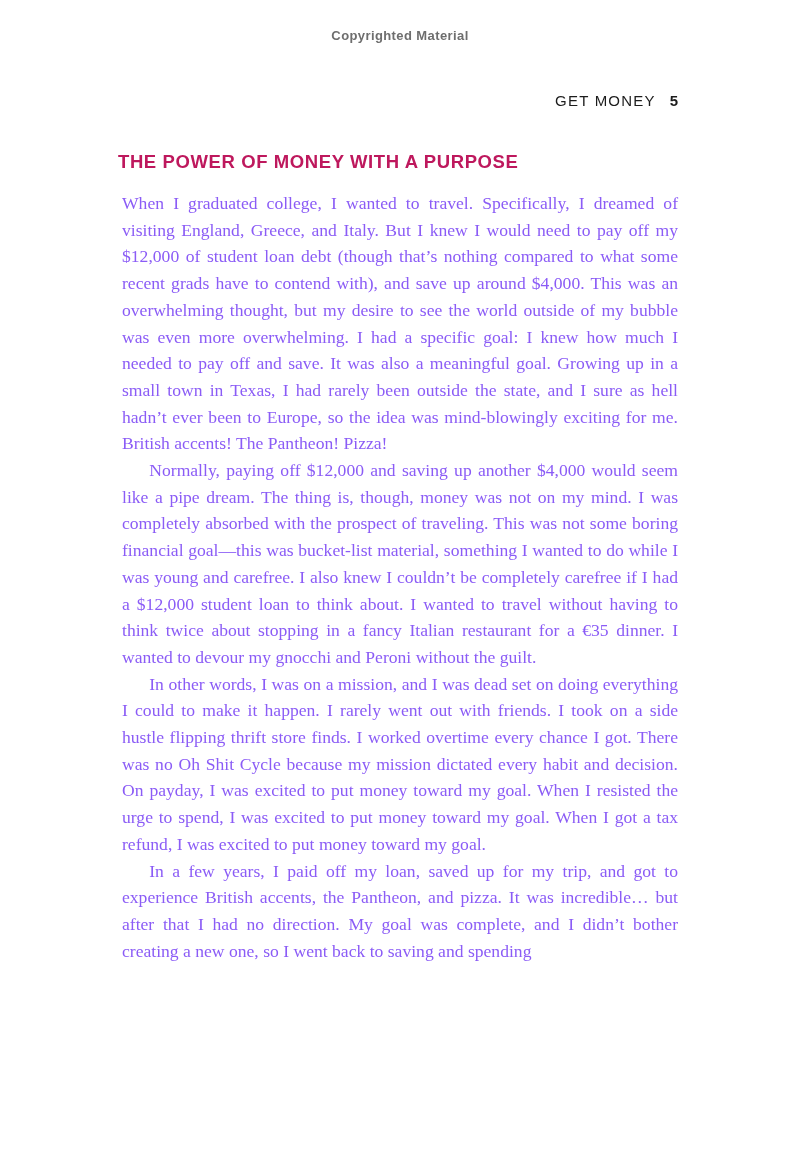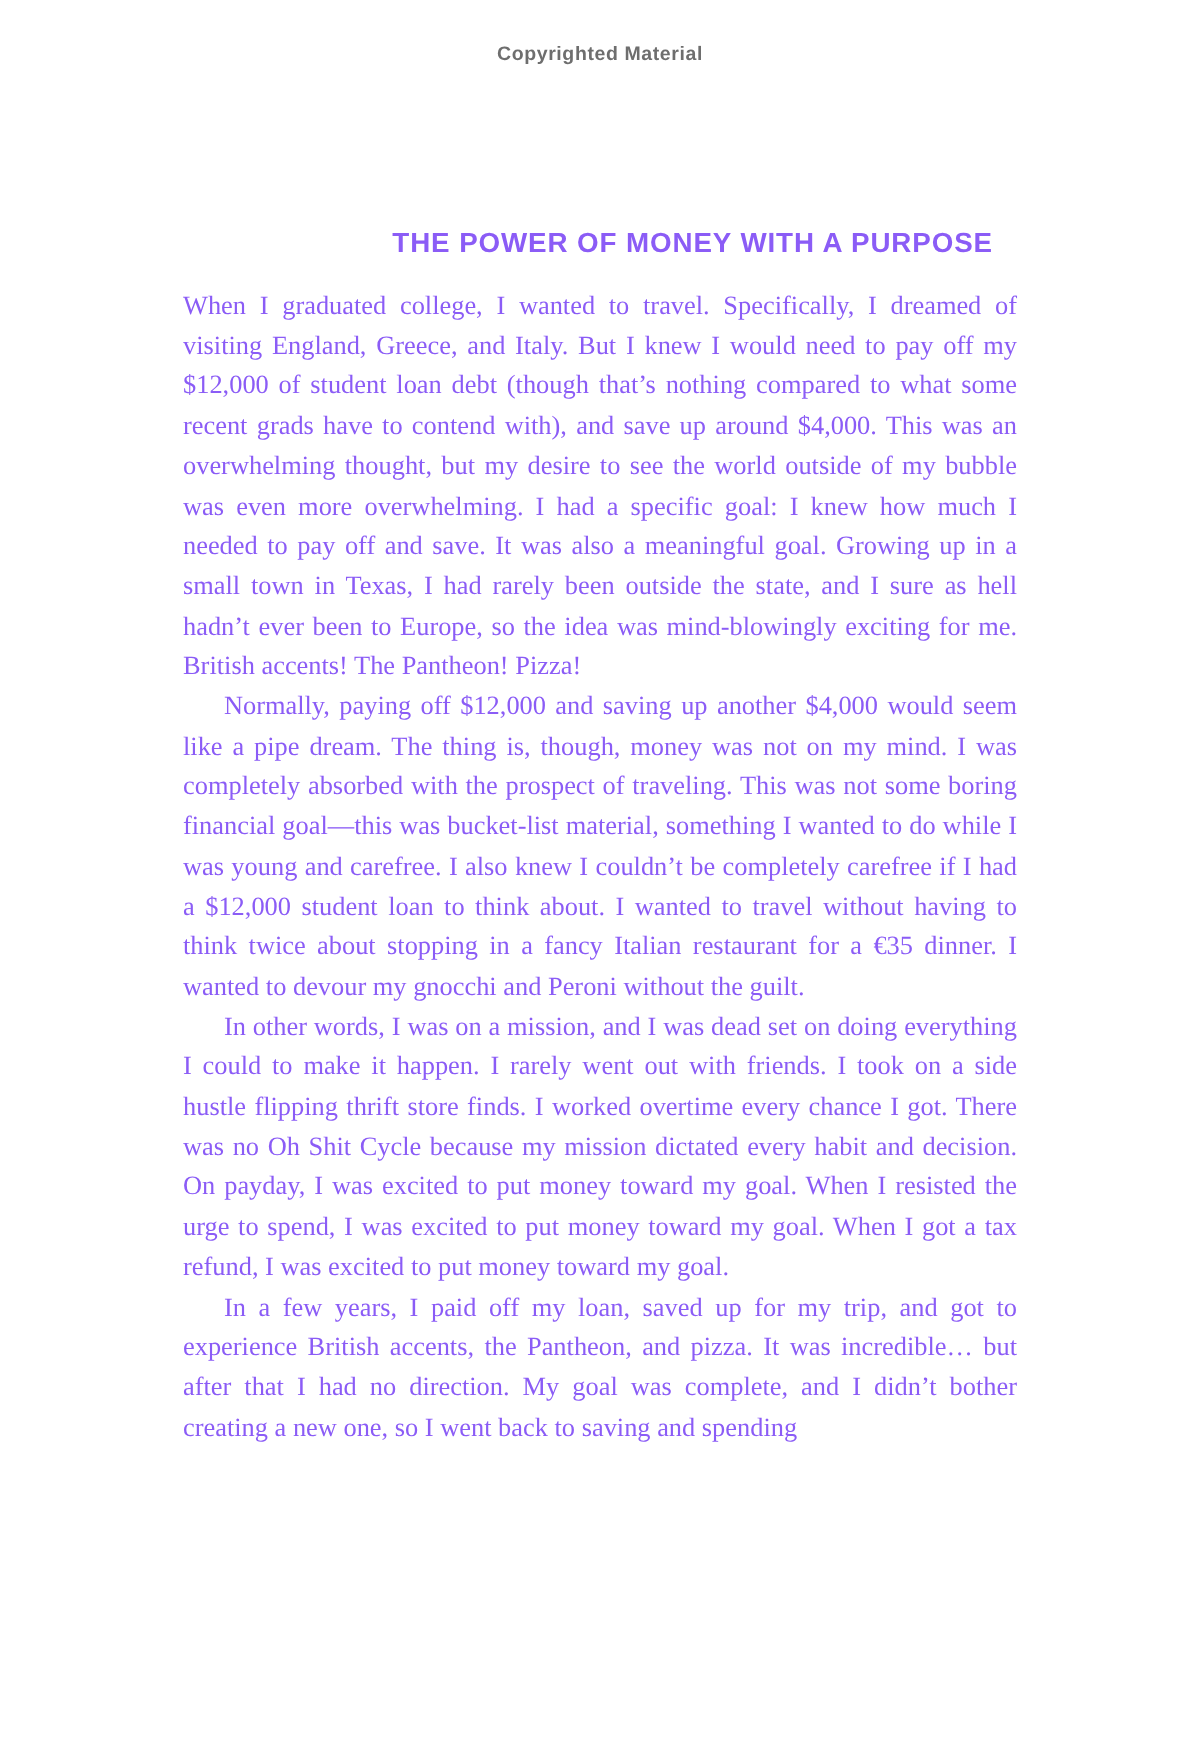--- a/index.html
+++ b/index.html
@@ -44,28 +44,28 @@
   }
   .running-header .page-number {
     font-weight: 700;
     margin-left: 14px;
     letter-spacing: 0;
   }
 
   .section-title {
     position: absolute;
     top: 151px;
-    left: 106px;
+    left: 118px;
     width: 556px;
-    text-align: right;
+    text-align: left;
     font-family: "Liberation Sans", sans-serif;
     font-size: 18.5px;
     font-weight: 800;
     letter-spacing: 0.6px;
-    color: #8b5cf6;
+    color: #be185d;
   }
 
   .body-text {
     position: absolute;
     top: 190px;
     left: 122px;
     width: 556px;
   }
   .body-text p {
     margin: 0;
@@ -79,20 +79,23 @@
     text-indent: 0;
   }
 </style>
 </head>
 <body>
 
 <div class="page">
 
   <div class="copyright-notice copyright-top">Copyrighted Material</div>
 
+  <div class="running-header">
+    <span>GET MONEY</span><span class="page-number">5</span>
+  </div>
 
   <div class="section-title">THE POWER OF MONEY WITH A PURPOSE</div>
 
   <div class="body-text">
     <p class="no-indent">When I graduated college, I wanted to travel. Specifically, I dreamed of visiting England, Greece, and Italy. But I knew I would need to pay off my $12,000 of student loan debt (though that’s nothing compared to what some recent grads have to contend with), and save up around $4,000. This was an overwhelming thought, but my desire to see the world outside of my bubble was even more overwhelming. I had a specific goal: I knew how much I needed to pay off and save. It was also a meaningful goal. Growing up in a small town in Texas, I had rarely been outside the state, and I sure as hell hadn’t ever been to Europe, so the idea was mind-blowingly exciting for me. British accents! The Pantheon! Pizza!</p>
     <p>Normally, paying off $12,000 and saving up another $4,000 would seem like a pipe dream. The thing is, though, money was not on my mind. I was completely absorbed with the prospect of traveling. This was not some boring financial goal—this was bucket-list material, something I wanted to do while I was young and carefree. I also knew I couldn’t be completely carefree if I had a $12,000 student loan to think about. I wanted to travel without having to think twice about stopping in a fancy Italian restaurant for a €35 dinner. I wanted to devour my gnocchi and Peroni without the guilt.</p>
     <p>In other words, I was on a mission, and I was dead set on doing everything I could to make it happen. I rarely went out with friends. I took on a side hustle flipping thrift store finds. I worked overtime every chance I got. There was no Oh Shit Cycle because my mission dictated every habit and decision. On payday, I was excited to put money toward my goal. When I resisted the urge to spend, I was excited to put money toward my goal. When I got a tax refund, I was excited to put money toward my goal.</p>
     <p>In a few years, I paid off my loan, saved up for my trip, and got to experience British accents, the Pantheon, and pizza. It was incredible… but after that I had no direction. My goal was complete, and I didn’t bother creating a new one, so I went back to saving and spending</p>
   </div>
 

